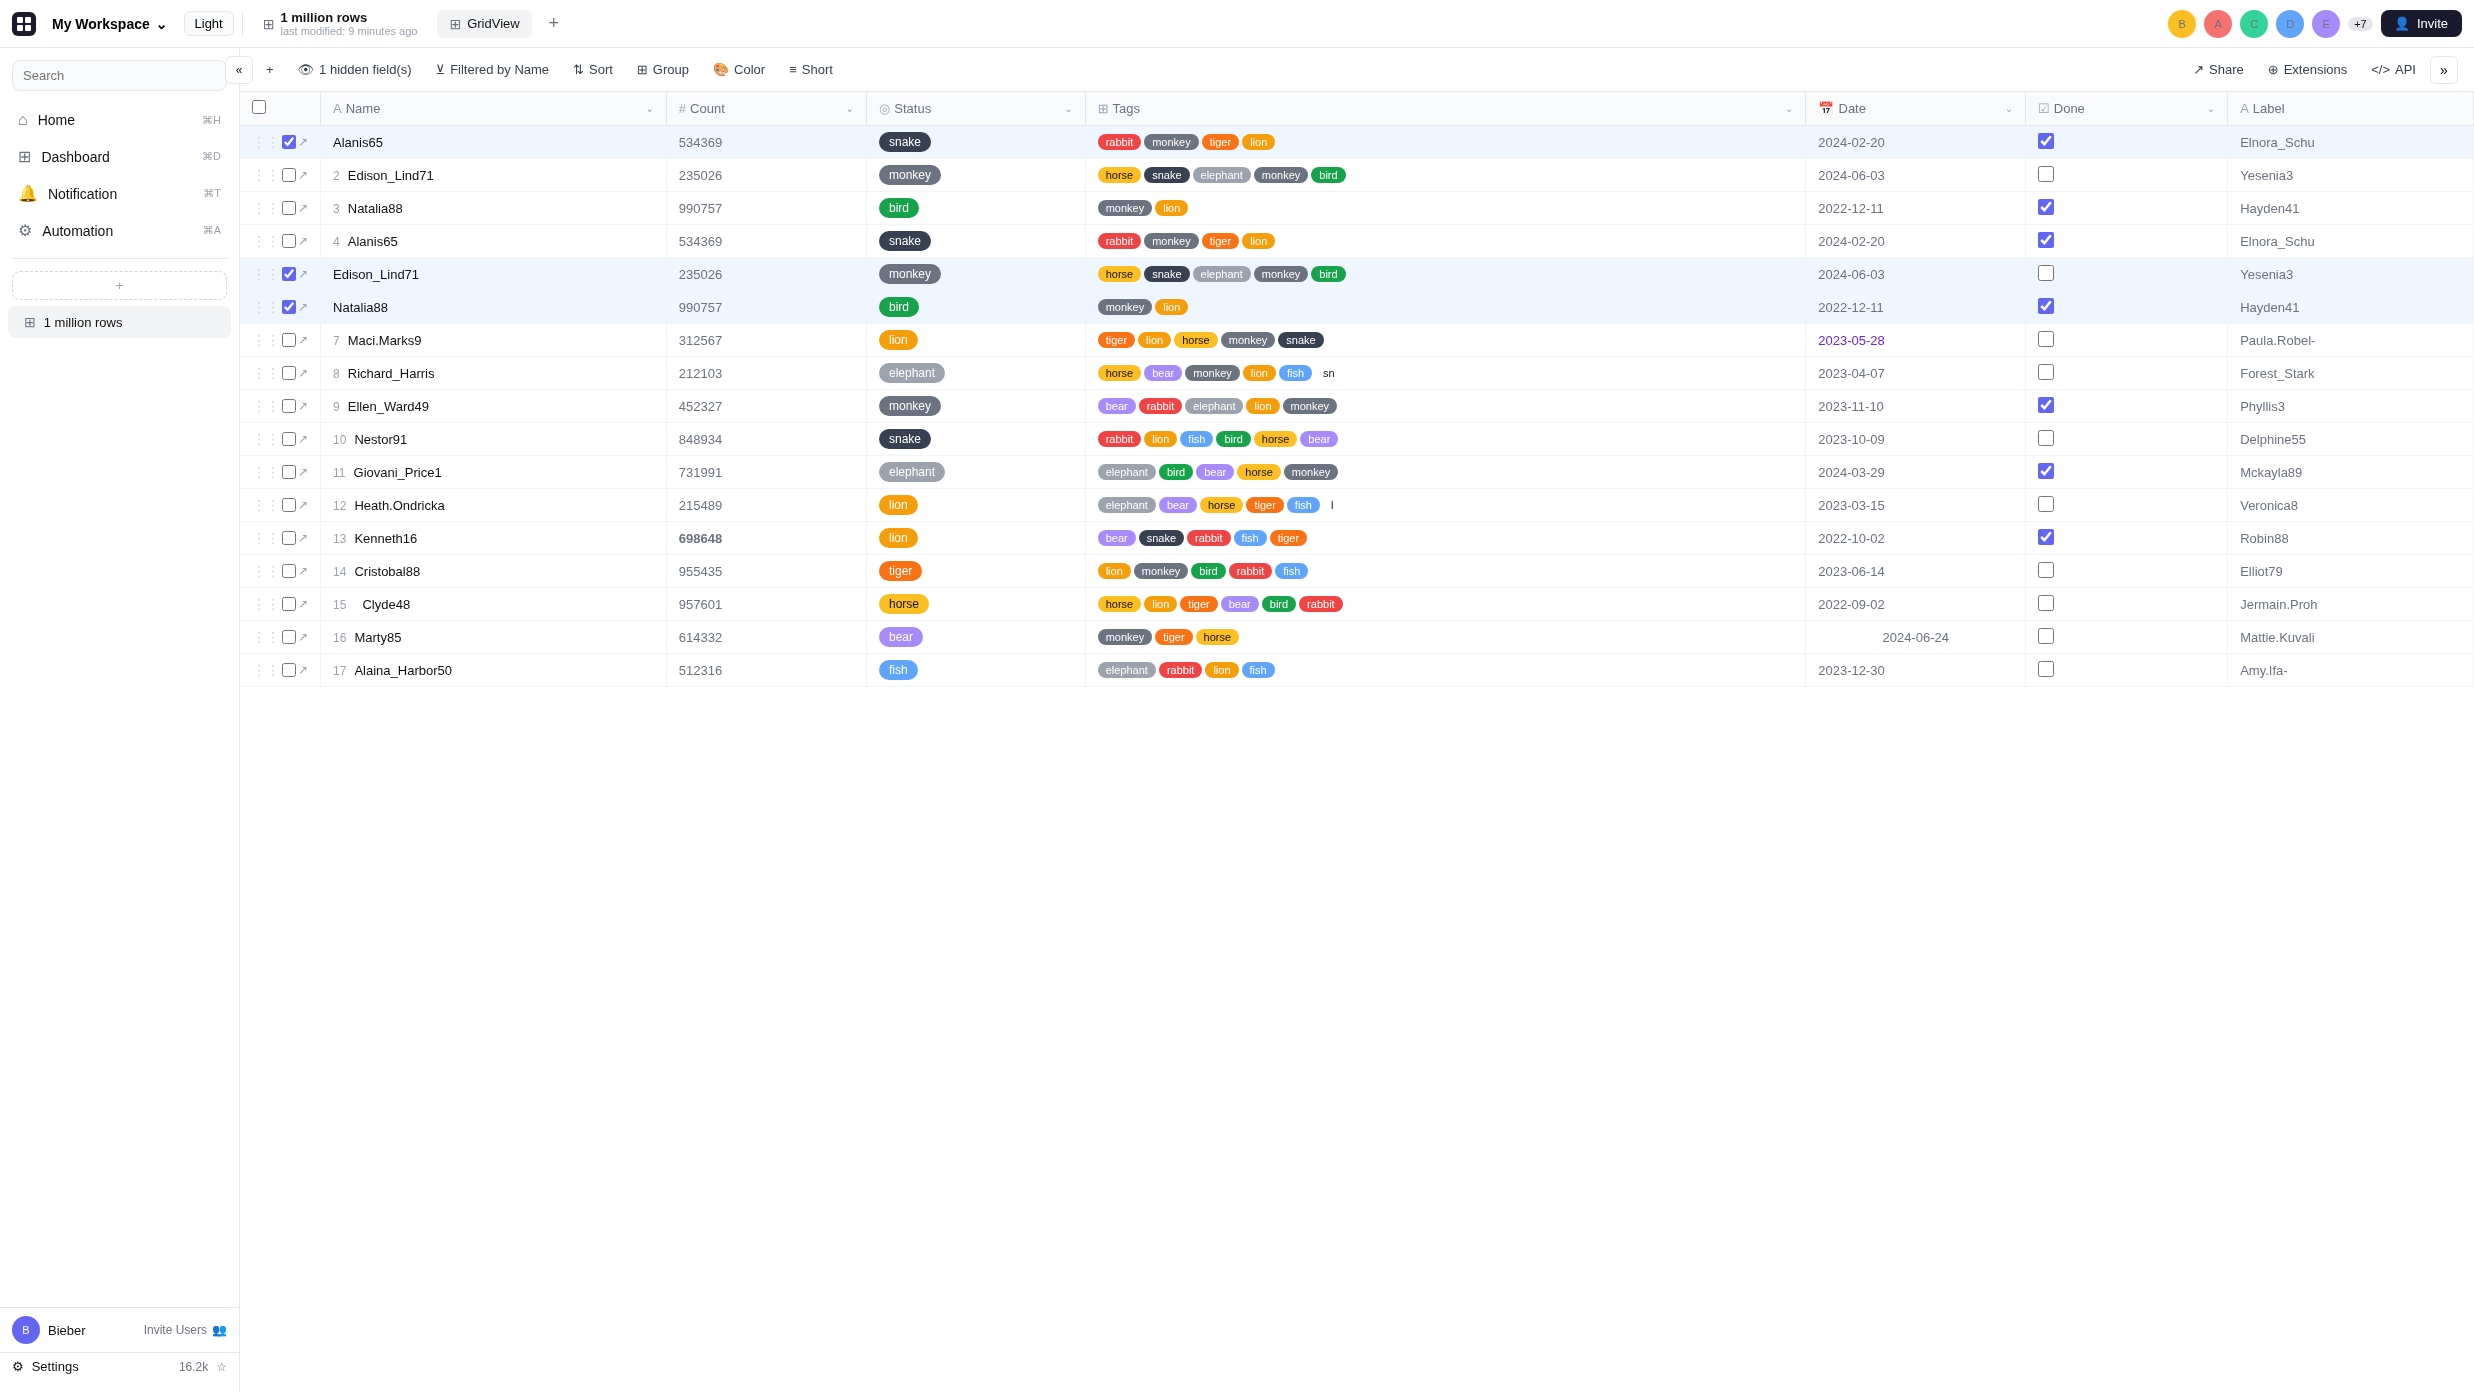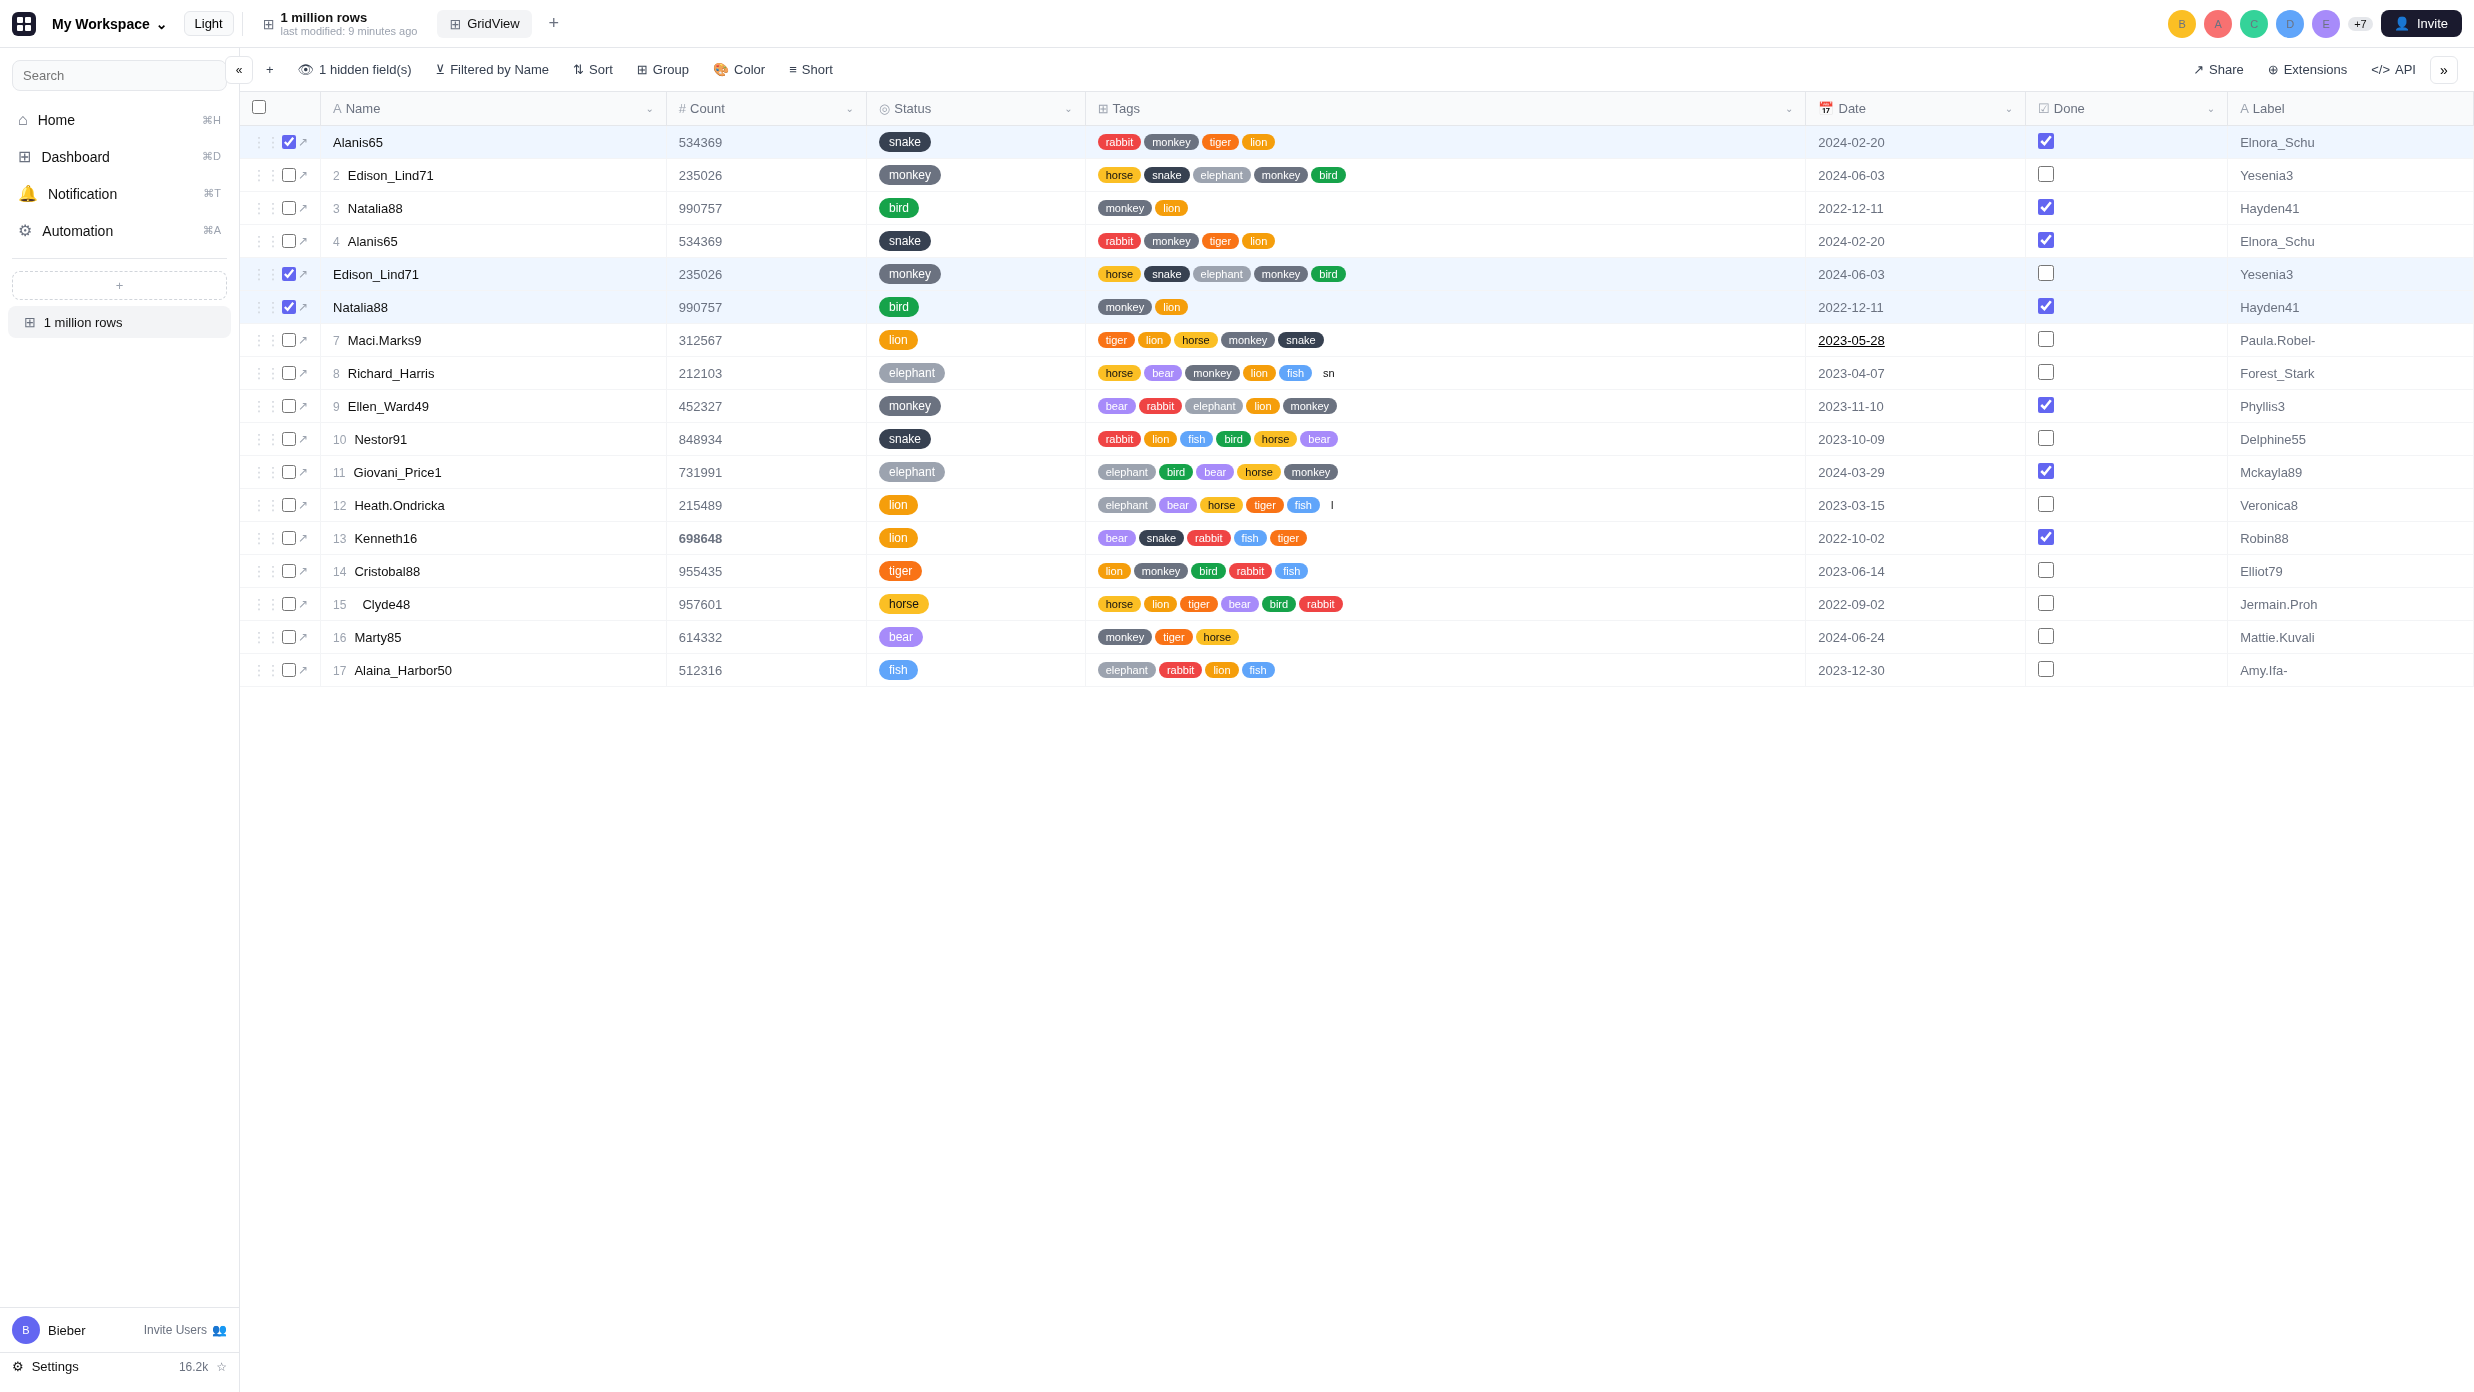--- a/index.html
+++ b/index.html
@@ -428,21 +428,21 @@
       <div style="display:flex;align-items:center;gap:2px;">
         <span class="drag-handle">⋮⋮</span>
         <input type="checkbox" class="checkbox" style="">
         <span class="expand-icon">↗</span>
       </div>
     </td>
     <td><span style="color:#9ca3af;margin-right:8px;font-size:12px;">7</span>Maci.Marks9</td>
     <td style="color:#6b7280;">312567</td>
     <td><span class="status-badge status-lion">lion</span></td>
     <td><span class="tag tag-tiger">tiger</span><span class="tag tag-lion">lion</span><span class="tag tag-horse">horse</span><span class="tag tag-monkey">monkey</span><span class="tag tag-snake">snake</span></td>
-    <td style="color:#000000;text-decoration:underline;">2023-05-28</td>
+    <td style="color:#6d28d9;">2023-05-28</td>
     <td><input type="checkbox" class="checkbox-done" style=""></td>
     <td style="color:#6b7280;">Paula.Robel-</td>
   </tr>
             <tr>
     <td>
       <div style="display:flex;align-items:center;gap:2px;">
         <span class="drag-handle">⋮⋮</span>
         <input type="checkbox" class="checkbox" style="">
         <span class="expand-icon">↗</span>
       </div>
@@ -572,21 +572,21 @@
       <div style="display:flex;align-items:center;gap:2px;">
         <span class="drag-handle">⋮⋮</span>
         <input type="checkbox" class="checkbox" style="">
         <span class="expand-icon">↗</span>
       </div>
     </td>
     <td><span style="color:#9ca3af;margin-right:8px;font-size:12px;">16</span>Marty85</td>
     <td style="color:#6b7280;">614332</td>
     <td><span class="status-badge status-bear">bear</span></td>
     <td><span class="tag tag-monkey">monkey</span><span class="tag tag-tiger">tiger</span><span class="tag tag-horse">horse</span></td>
-    <td style="color:#6b7280;">2024-06-24</td>
+    <td style="color:#6b7280;text-align:center;">2024-06-24</td>
     <td><input type="checkbox" class="checkbox-done" style=""></td>
     <td style="color:#6b7280;">Mattie.Kuvali</td>
   </tr>
             <tr>
     <td>
       <div style="display:flex;align-items:center;gap:2px;">
         <span class="drag-handle">⋮⋮</span>
         <input type="checkbox" class="checkbox" style="">
         <span class="expand-icon">↗</span>
       </div>

